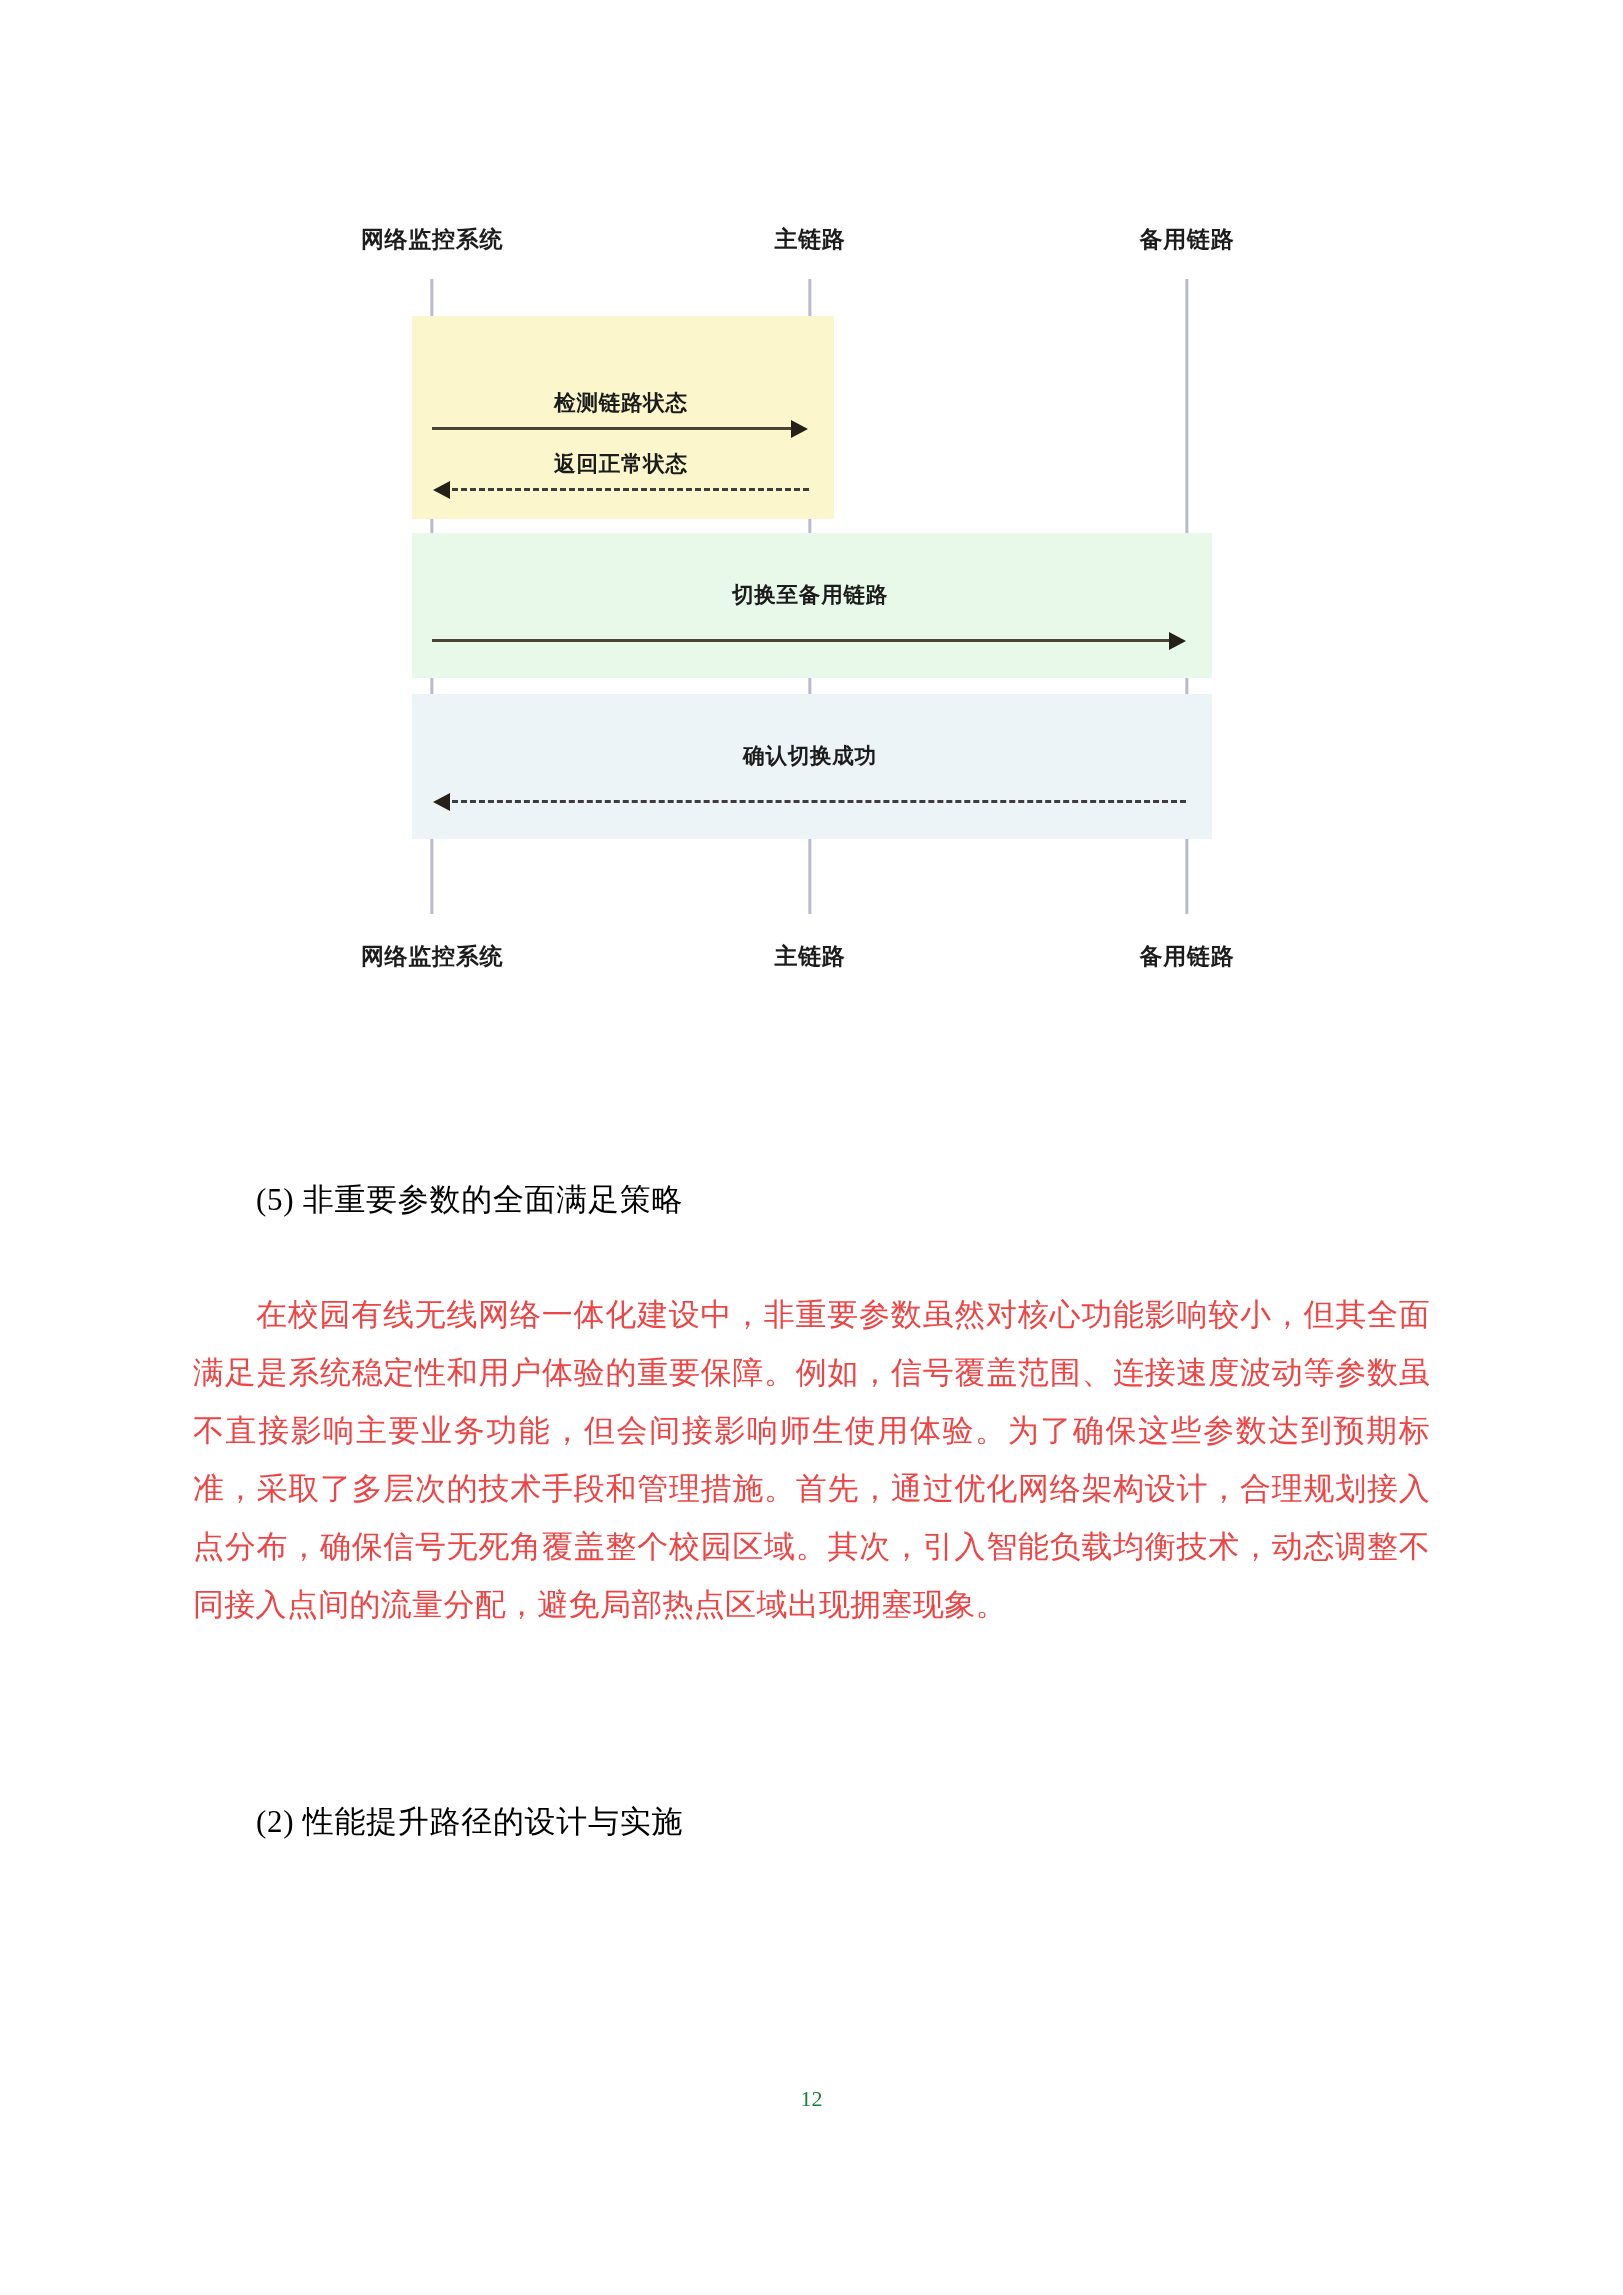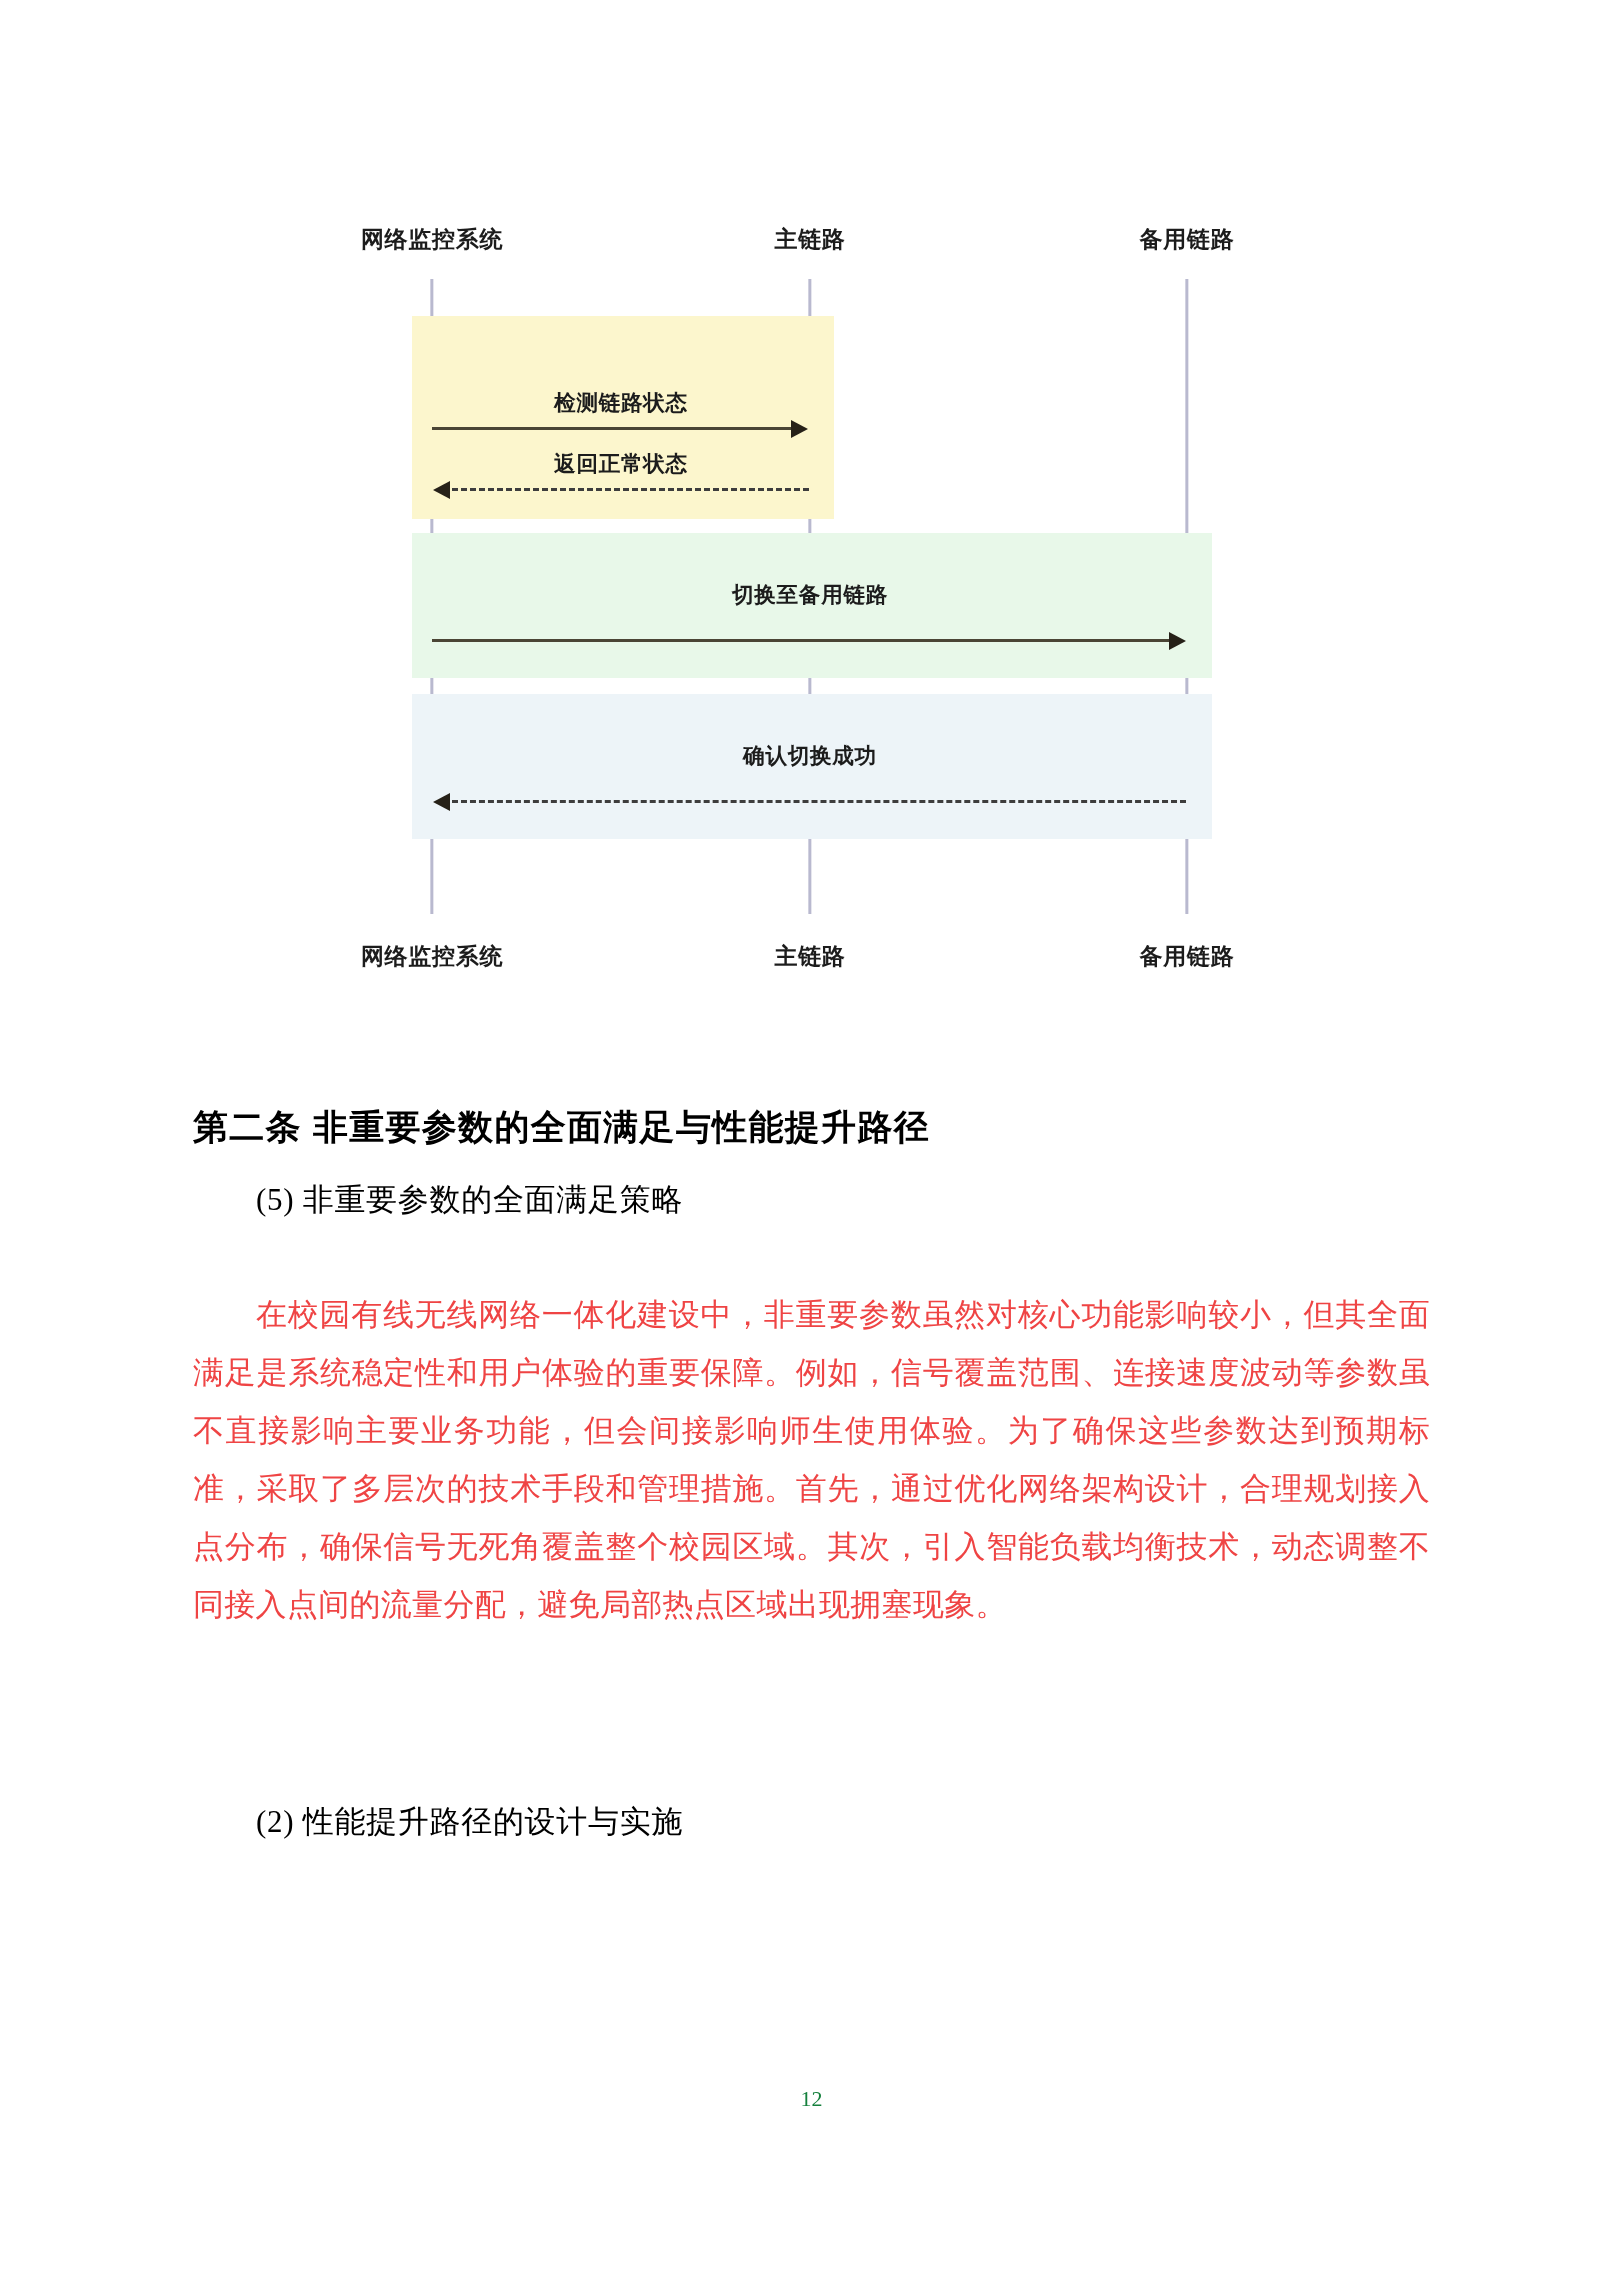--- a/index.html
+++ b/index.html
@@ -196,21 +196,20 @@
 
     <div class="msg-text" style="left:529px; top:517px;">确认切换成功</div>
     <div class="arrow-line dashed" style="left:171px; top:576px; width:734px;"></div>
     <div class="arrow-head left" style="left:152px; top:569px;"></div>
 
     <div class="actor-label bottom" style="left:151px;">网络监控系统</div>
     <div class="actor-label bottom" style="left:529px;">主链路</div>
     <div class="actor-label bottom" style="left:906px;">备用链路</div>
   </div>
 
-  <h1 class="doc-heading">第二条 非重要参数的全面满足与性能提升路径</h1>
 
   <div class="sub-heading sub-heading-1">(5) 非重要参数的全面满足策略</div>
 
   <p class="body-para para-1">在校园有线无线网络一体化建设中，非重要参数虽然对核心功能影响较小，但其全面满足是系统稳定性和用户体验的重要保障。例如，信号覆盖范围、连接速度波动等参数虽不直接影响主要业务功能，但会间接影响师生使用体验。为了确保这些参数达到预期标准，采取了多层次的技术手段和管理措施。首先，通过优化网络架构设计，合理规划接入点分布，确保信号无死角覆盖整个校园区域。其次，引入智能负载均衡技术，动态调整不同接入点间的流量分配，避免局部热点区域出现拥塞现象。</p>
 
   <div class="sub-heading sub-heading-2">(2) 性能提升路径的设计与实施</div>
 
 
   <div class="page-number">12</div>
 

